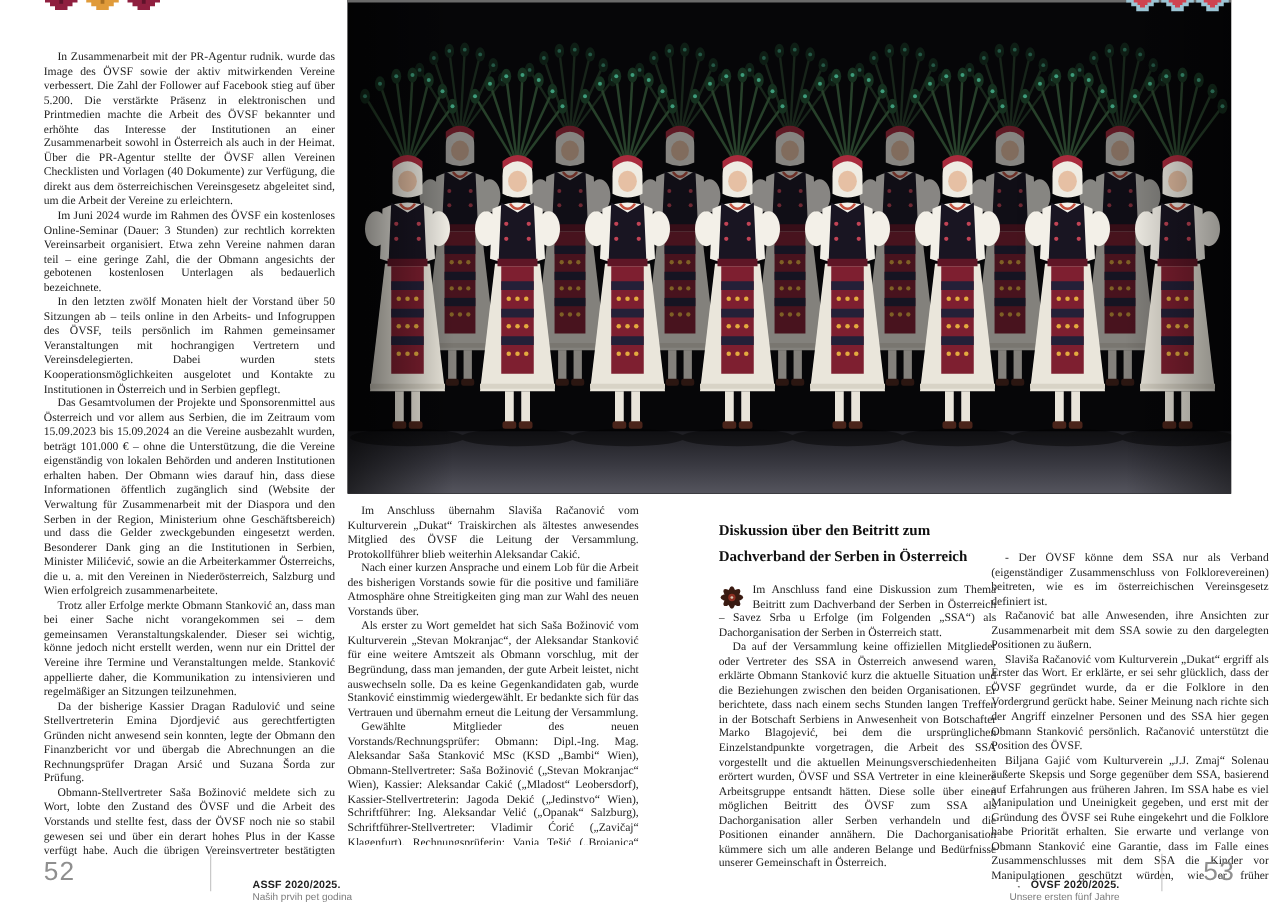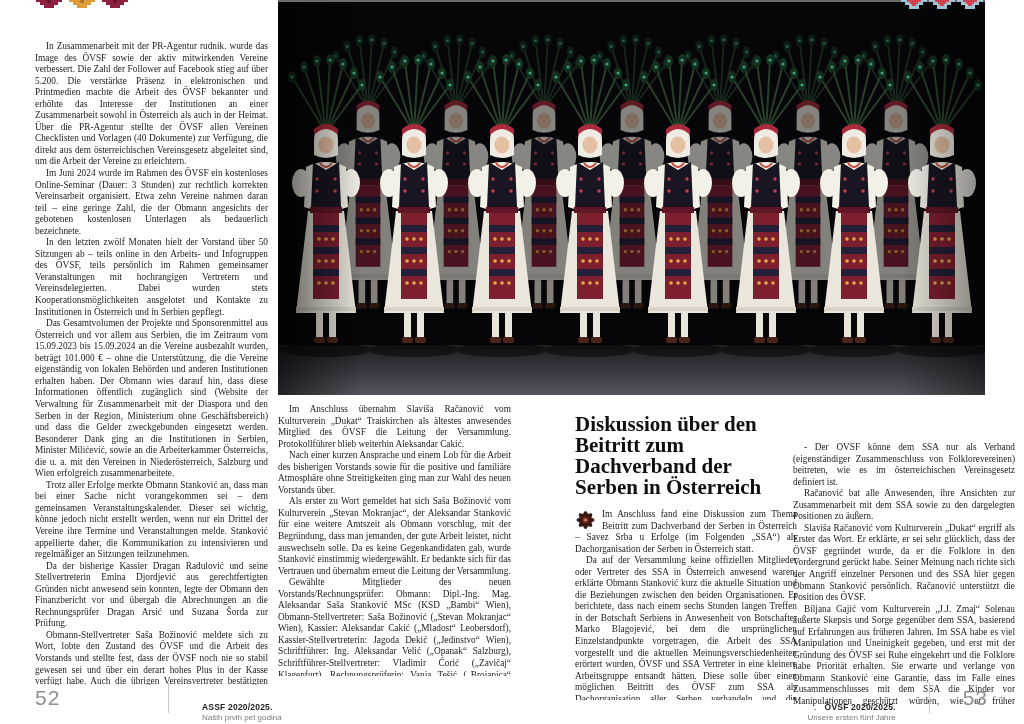--- a/index.html
+++ b/index.html
@@ -14,21 +14,21 @@
     font-size:9.3px;line-height:11.55px;
     overflow:hidden;hyphens:auto;
   }
   .textcol p{margin:0;text-indent:11px;}
   .textcol p.no-indent{text-indent:0;}
   #col1{left:35px;top:41px;width:233px;height:644px;}
   #col2{left:278px;top:404px;width:233px;height:272px;}
   #col3{left:575px;top:414px;width:222px;height:286px;}
   #col4{left:793px;top:421px;width:222px;height:268px;margin-top:21px;}
   .section-heading{
-    font-size:21px;line-height:21px;font-weight:600;color:#101010;
+    font-size:12px;line-height:21px;font-weight:600;color:#101010;
     text-align:left;margin:0 0 11px 0;text-indent:0;
   }
   .ornament{
     float:left;width:21px;height:20px;margin:1px 6px 0 0;
   }
   
   #photo{
     position:absolute;left:278px;top:0;width:707px;height:395px;
     background:#060608;overflow:hidden;
   }

